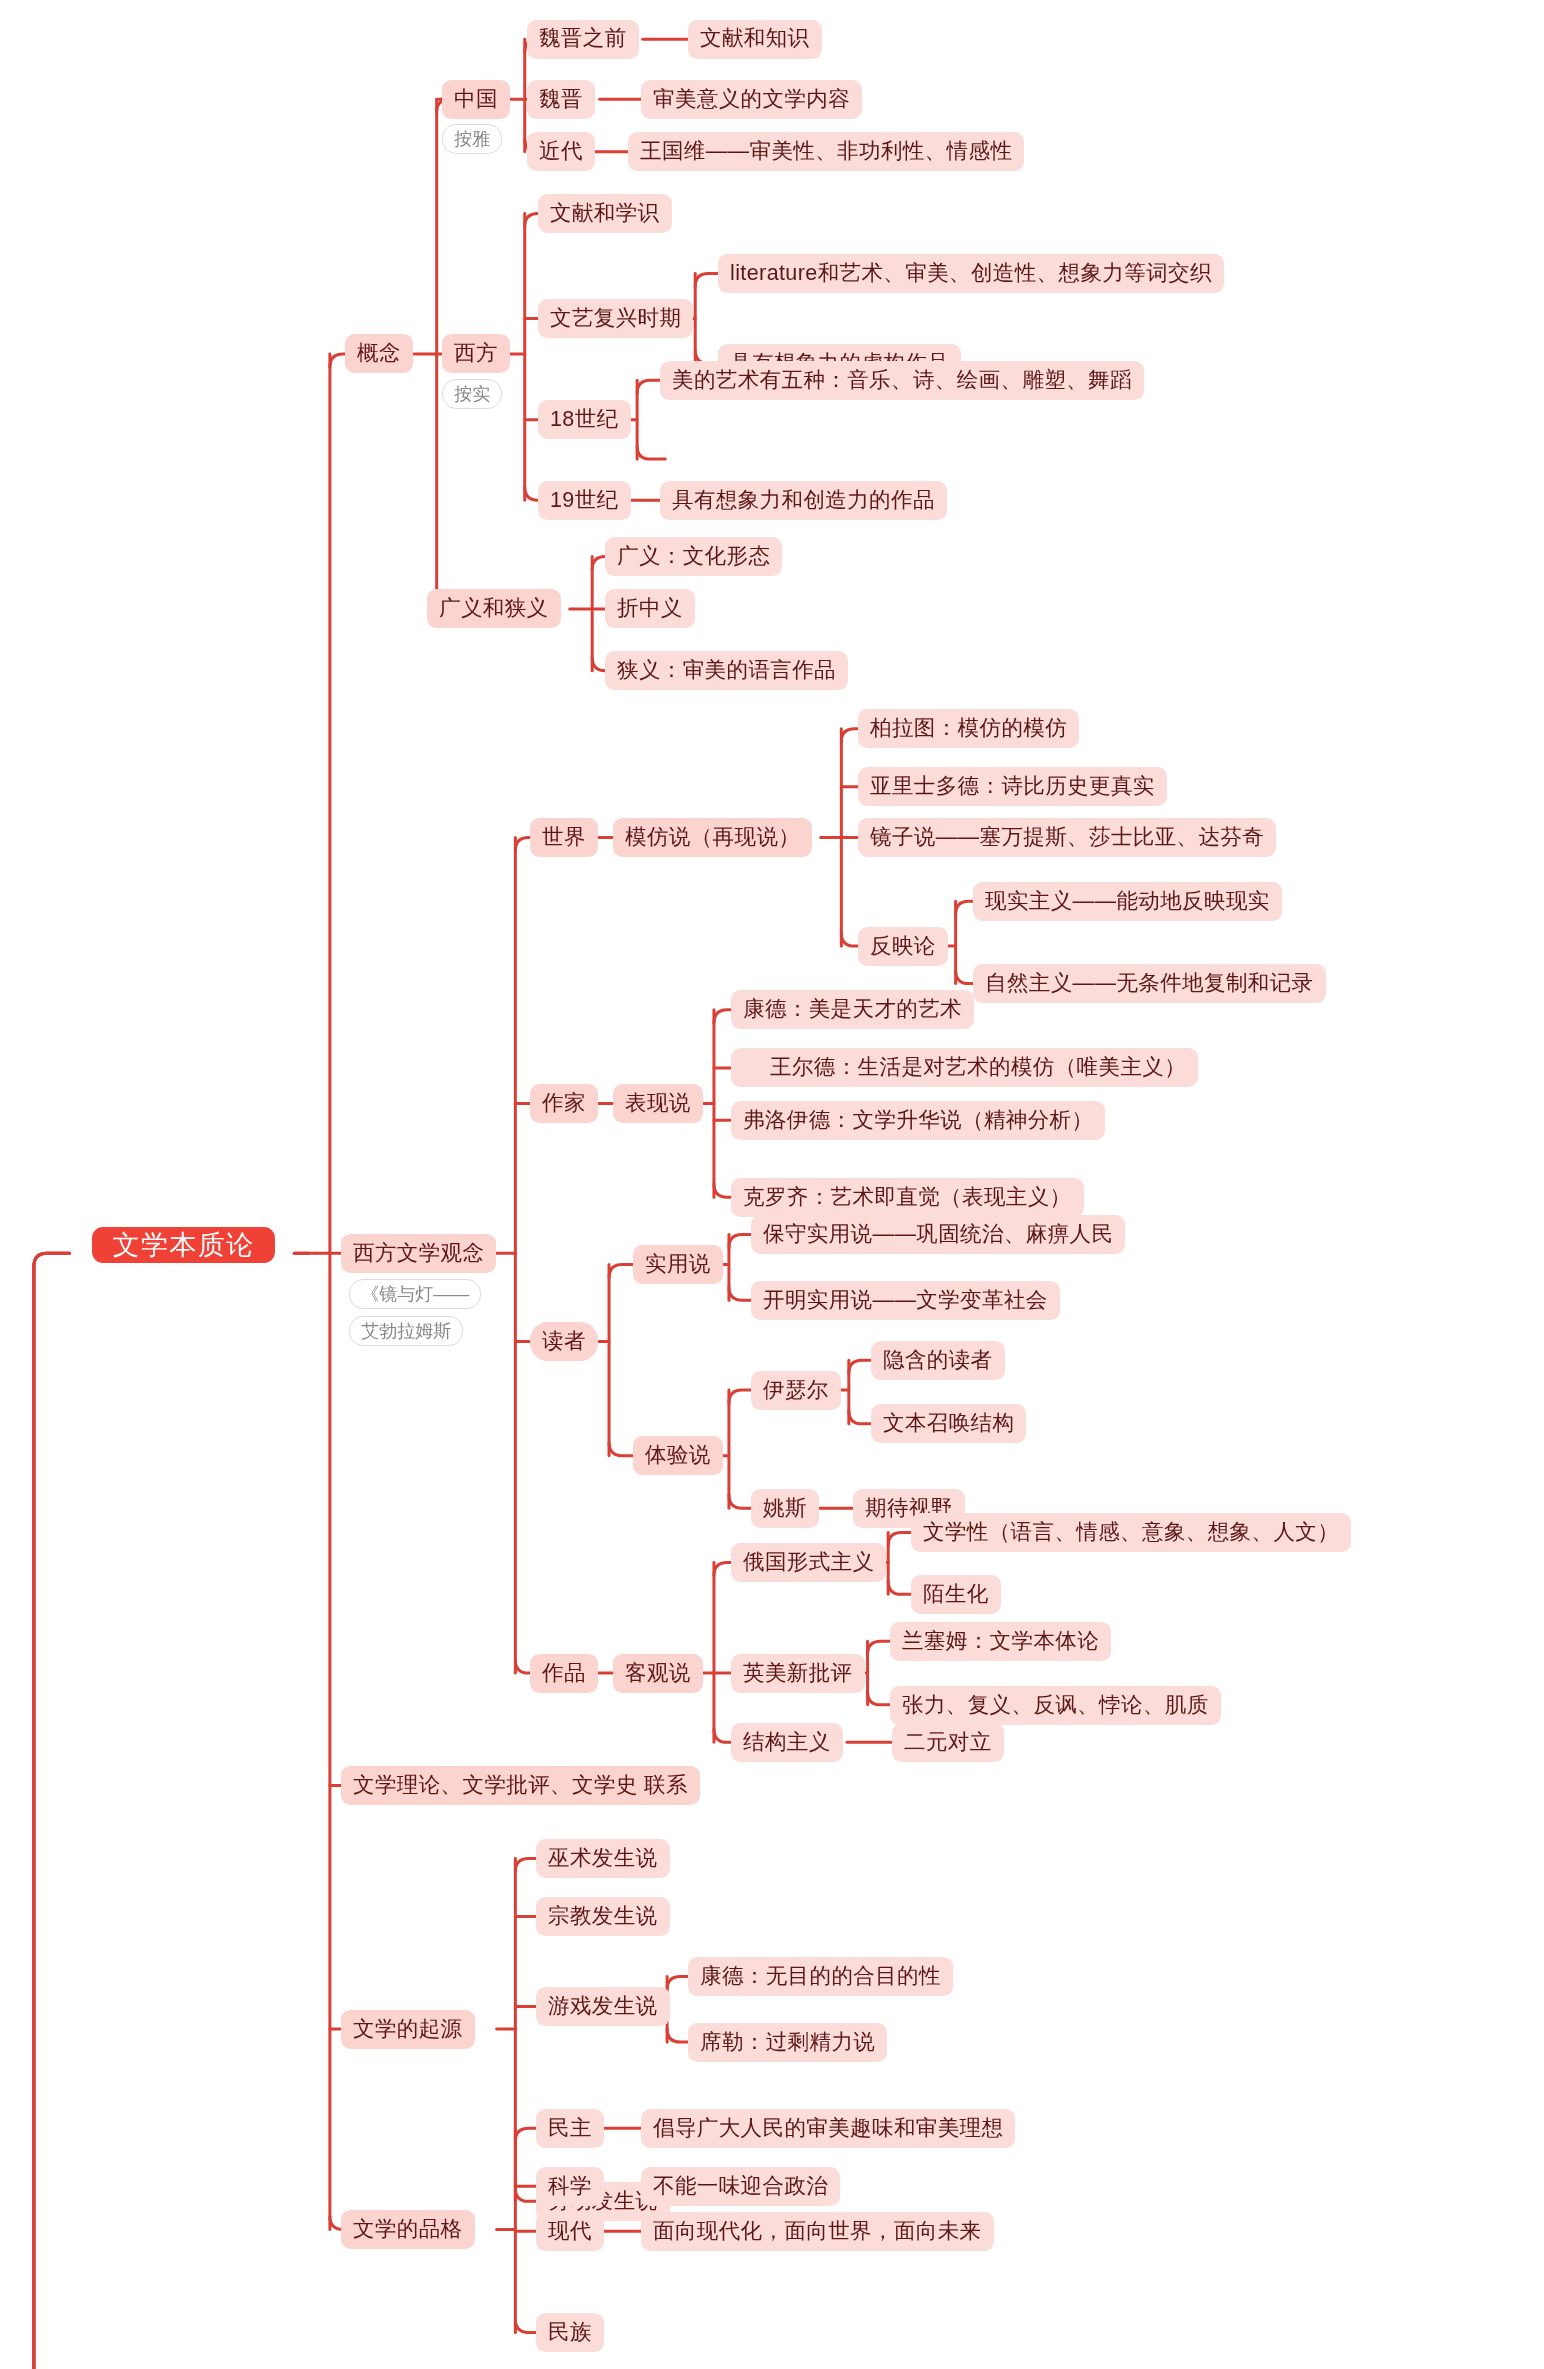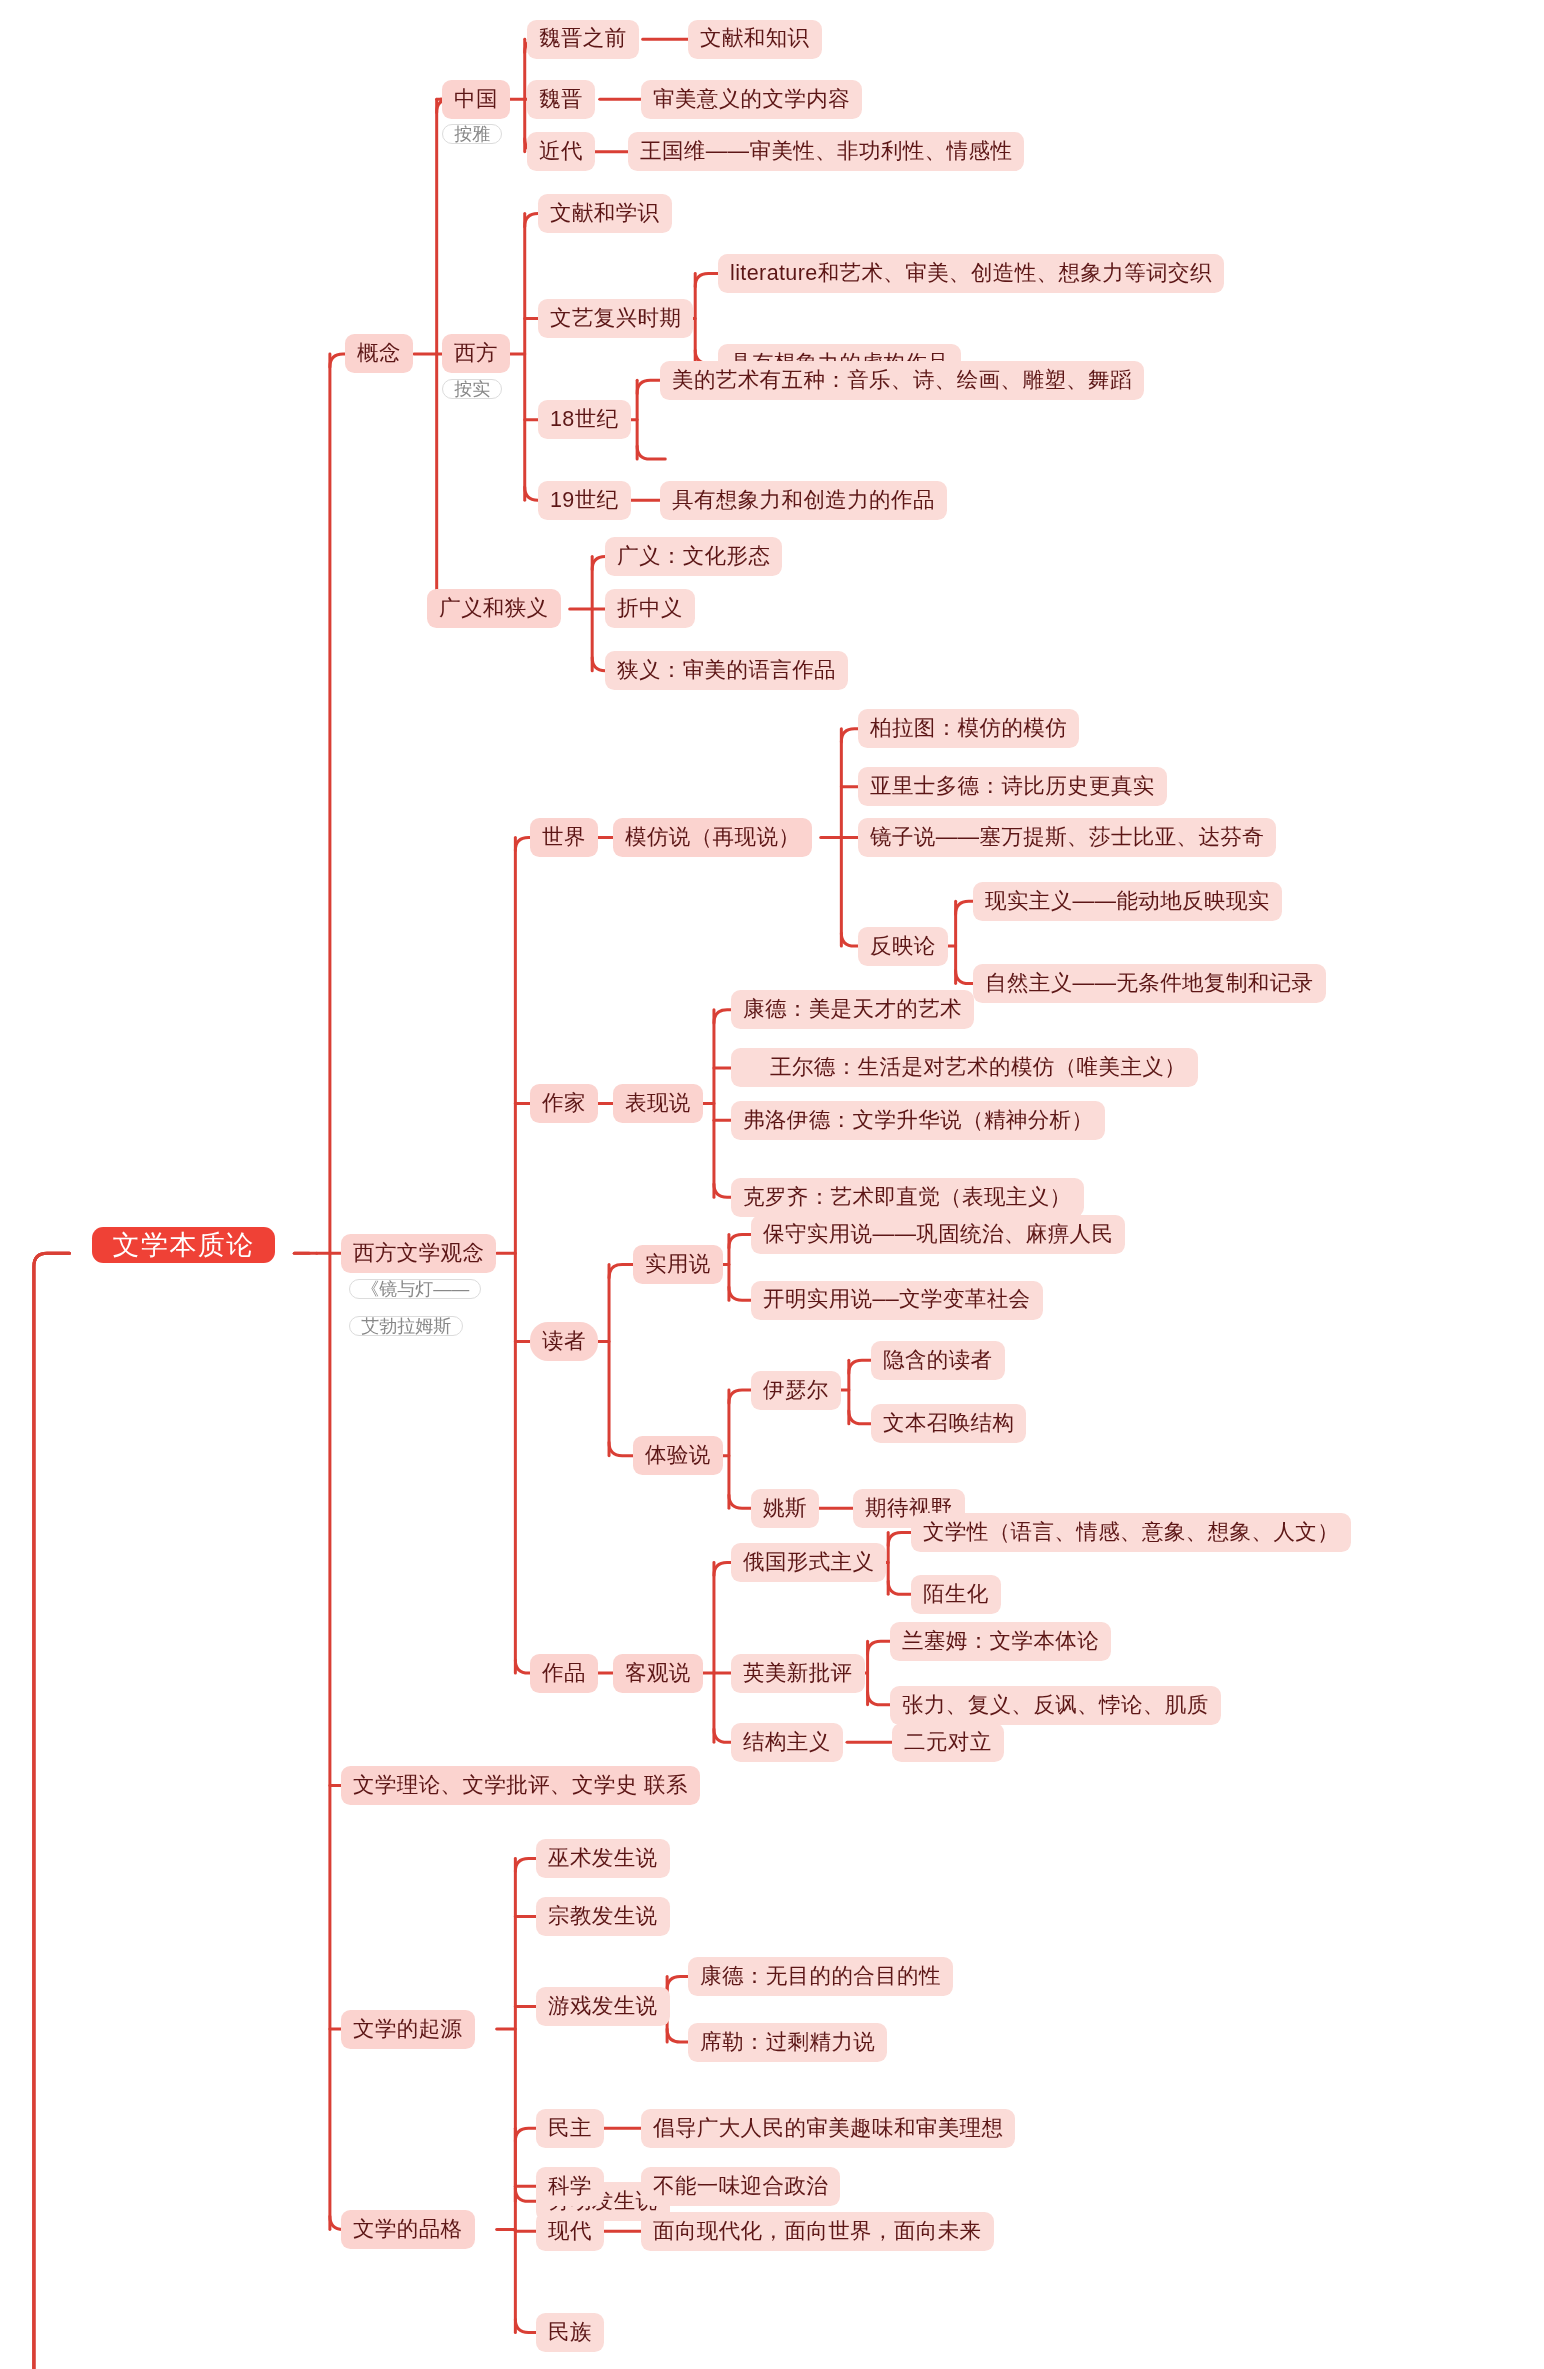--- a/index.html
+++ b/index.html
@@ -44,21 +44,21 @@
   .tag {
     position: absolute;
     display: flex;
     align-items: center;
     justify-content: center;
     border: 1.5px solid #dcdcdc;
     border-radius: 14px;
     background: #ffffff;
     color: #888888;
     font-size: 18px;
-    height: 20px;
+    height: 30px;
     padding: 0 11.2px;
     white-space: nowrap;
     line-height: 1;
   }
 </style>
 </head>
 <body>
 
 <div id="mindmap">
 
@@ -274,21 +274,21 @@
   <div class="node lvl1" style="left:530px; top:1084px;">作家</div>
   <div class="node lvl1" style="left:613px; top:1084px;">表现说</div>
   <div class="node leaf" style="left:731px; top:990px;">康德：美是天才的艺术</div>
   <div class="node leaf" style="left:731px; top:1048px;padding-left:39px;">王尔德：生活是对艺术的模仿（唯美主义）</div>
   <div class="node leaf" style="left:731px; top:1101px;">弗洛伊德：文学升华说（精神分析）</div>
   <div class="node leaf" style="left:731px; top:1178px;">克罗齐：艺术即直觉（表现主义）</div>
 
   <div class="node lvl1" style="left:530px; top:1322px;border-radius:18px;">读者</div>
   <div class="node lvl1" style="left:633px; top:1245px;">实用说</div>
   <div class="node leaf" style="left:751px; top:1215px;">保守实用说——巩固统治、麻痹人民</div>
-  <div class="node leaf" style="left:751px; top:1281px;font-family:Liberation Mono, monospace;">开明实用说——文学变革社会</div>
+  <div class="node leaf" style="left:751px; top:1281px;">开明实用说——文学变革社会</div>
   <div class="node lvl1" style="left:633px; top:1436px;">体验说</div>
   <div class="node leaf" style="left:751px; top:1371px;font-family:Liberation Serif, serif;">伊瑟尔</div>
   <div class="node leaf" style="left:871px; top:1341px;">隐含的读者</div>
   <div class="node leaf" style="left:871px; top:1404px;">文本召唤结构</div>
   <div class="node leaf" style="left:751px; top:1489px;">姚斯</div>
   <div class="node leaf" style="left:853px; top:1489px;">期待视野</div>
 
   <div class="node lvl1" style="left:530px; top:1654px;">作品</div>
   <div class="node lvl1" style="left:613px; top:1654px;">客观说</div>
   <div class="node leaf" style="left:731px; top:1543px;">俄国形式主义</div>

